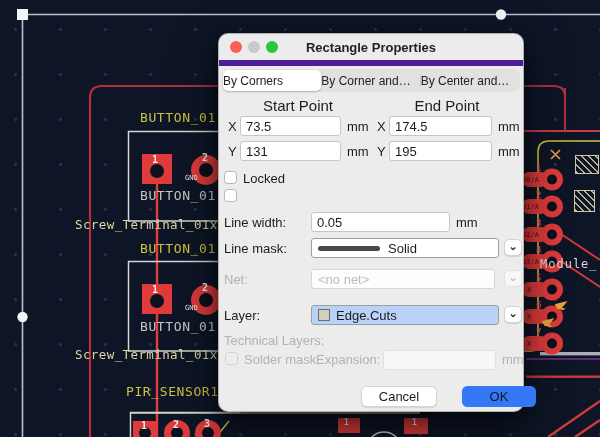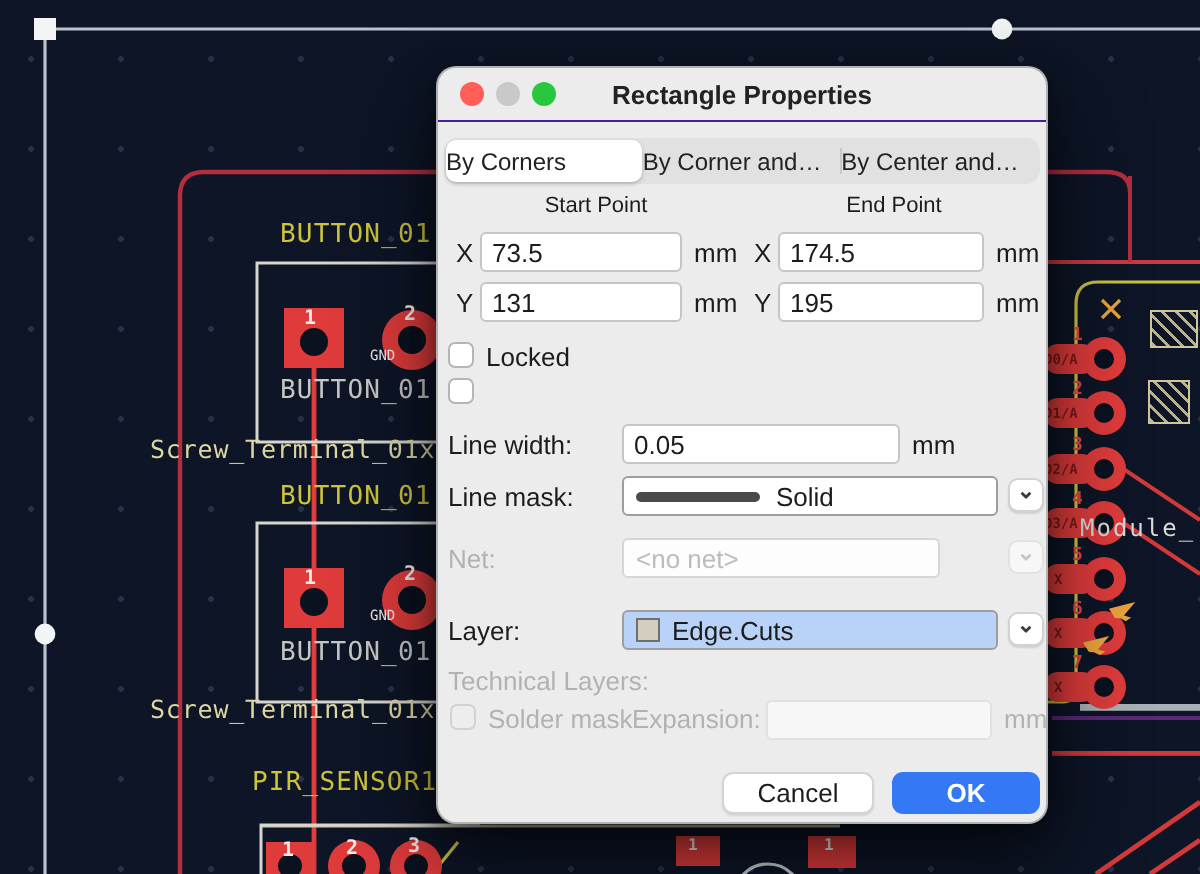--- a/index.html
+++ b/index.html
@@ -23,31 +23,31 @@
   .hatch{background:repeating-linear-gradient(45deg,rgba(214,206,160,.85) 0 1.5px,transparent 1.5px 5px);
          border:1px solid #cfc79b;}
   .arrow{width:13px;height:10px;background:#eba43e;
          clip-path:polygon(0 0,100% 45%,35% 70%,55% 100%,30% 100%,18% 72%,0 55%);}
   
   #dialog{position:absolute;left:218px;top:33px;width:306px;height:379px;
           background:#ececec;border-radius:10px;border:1px solid rgba(0,0,0,.25);
           box-shadow:0 18px 45px rgba(0,0,0,.6),0 4px 12px rgba(0,0,0,.4);
           font-size:13px;color:#1c1c1c;box-sizing:border-box;}
   #titlebar{position:absolute;left:0;top:0;right:0;height:26px;
-            border-bottom:1px solid #4c1d95;border-radius:10px 10px 0 0;}
+            border-bottom:6px solid #4c1d95;border-radius:10px 10px 0 0;}
   .tl{position:absolute;top:7px;width:12px;height:12px;border-radius:50%;}
   #wtitle{position:absolute;left:0;right:0;top:6px;text-align:center;
           font-weight:bold;font-size:13px;color:#222;}
   #segbar{position:absolute;left:3px;right:3px;top:35px;height:23px;
           background:#e2e1e2;border-radius:7px;display:flex;align-items:stretch;padding:1px;box-sizing:border-box;}
   .seg{flex:1;display:flex;align-items:center;justify-content:flex-start;
        font-size:12px;color:#222;position:relative;border-radius:5px;}
   .seg.sel{background:#fff;box-shadow:0 1px 2px rgba(0,0,0,.22);font-weight:500;}
   .segdiv{width:1px;background:#c9c8c9;margin:4px 0;}
-  .hdg{position:absolute;top:63px;text-align:center;font-size:11px;color:#1c1c1c;}
+  .hdg{position:absolute;top:63px;text-align:center;font-size:15px;color:#1c1c1c;}
   .flabel{position:absolute;font-size:13px;color:#1c1c1c;white-space:nowrap;}
   .dis{color:#b2b2b2 !important;}
   input.fld{position:absolute;height:20px;border:1px solid #c6c6c6;border-radius:3px;
             background:#fff;font-family:"Liberation Sans",sans-serif;font-size:13px;color:#1c1c1c;
             padding:0 5px;box-sizing:border-box;outline:none;}
   .combo{position:absolute;height:20px;border:1px solid #9e9e9e;border-radius:3px;background:#fff;
          display:flex;align-items:center;padding:0 6px;box-sizing:border-box;font-size:13px;}
   .combo.disabled{border-color:#d6d6d6;background:#fdfdfd;color:#bcbcbc;}
   .chevbtn{position:absolute;width:18px;height:17px;border-radius:5px;background:#fff;
            border:1px solid #d2d2d2;box-shadow:0 1px 1px rgba(0,0,0,.12);
@@ -55,21 +55,21 @@
            font-size:11px;font-weight:bold;color:#3a3a3a;line-height:1;padding-bottom:3px;box-sizing:border-box;}
   .chevbtn.disabled{background:#f7f7f7;border-color:#e2e2e2;color:#c6c6c6;box-shadow:none;}
   .cbx{position:absolute;width:13px;height:13px;background:#fff;border:1px solid #b5b5b5;
        border-radius:3.5px;box-sizing:border-box;}
   .cbx.disabled{background:#ededed;border-color:#d2d2d2;}
   .lineswatch{width:62px;height:5px;background:#4a4a4a;border-radius:2.5px;margin-right:8px;}
   .layerswatch{width:12px;height:12px;background:#d2cec0;border:1px solid #6f6f6f;margin-right:6px;box-sizing:border-box;}
   .btn{position:absolute;height:21px;border-radius:5.5px;display:flex;align-items:center;justify-content:center;
        font-size:13px;box-sizing:border-box;text-align:right;}
   #cancelbtn{background:#fff;border:1px solid #d4d4d4;box-shadow:0 1px 1px rgba(0,0,0,.1);color:#1c1c1c;}
-  #okbtn{color:#ffffff;font-weight:700;}
+  #okbtn{color:#0f172a;font-weight:400;margin-left:16px;}
 </style>
 </head>
 <body>
 
 <div id="stage">
 
   <svg class="abs" width="600" height="437" viewBox="0 0 600 437" style="left:0;top:0">
 
     <g>
       <line x1="157" y1="168" x2="157" y2="437" stroke="#e23c3c" stroke-width="2.4"></line>
@@ -261,21 +261,21 @@
   <div class="flabel" style="left:5px;top:207px">Line mask:</div>
   <div class="combo" style="left:92px;top:204px;width:188px">
     <span class="lineswatch"></span>
     <span>Solid</span>
   </div>
   <div class="chevbtn" style="left:285px;top:205px">
       <span>⌄</span>
     </div>
 
   <div class="flabel dis" style="left:5px;top:238px">Net:</div>
-  <div class="combo disabled" style="left:92px;top:235px;width:159px">
+  <div class="combo disabled" style="left:92px;top:235px;width:184px">
     <span>&lt;no net&gt;</span>
   </div>
   <div class="chevbtn disabled" style="left:285px;top:236px">
       <span>⌄</span>
     </div>
 
   <div class="flabel" style="left:5px;top:274px">Layer:</div>
   <div class="combo" style="left:92px;top:271px;width:188px;background:#b9d2f8">
     <span class="layerswatch" style="background: rgb(210, 206, 192);"></span>
     <span>Edge.Cuts</span>

